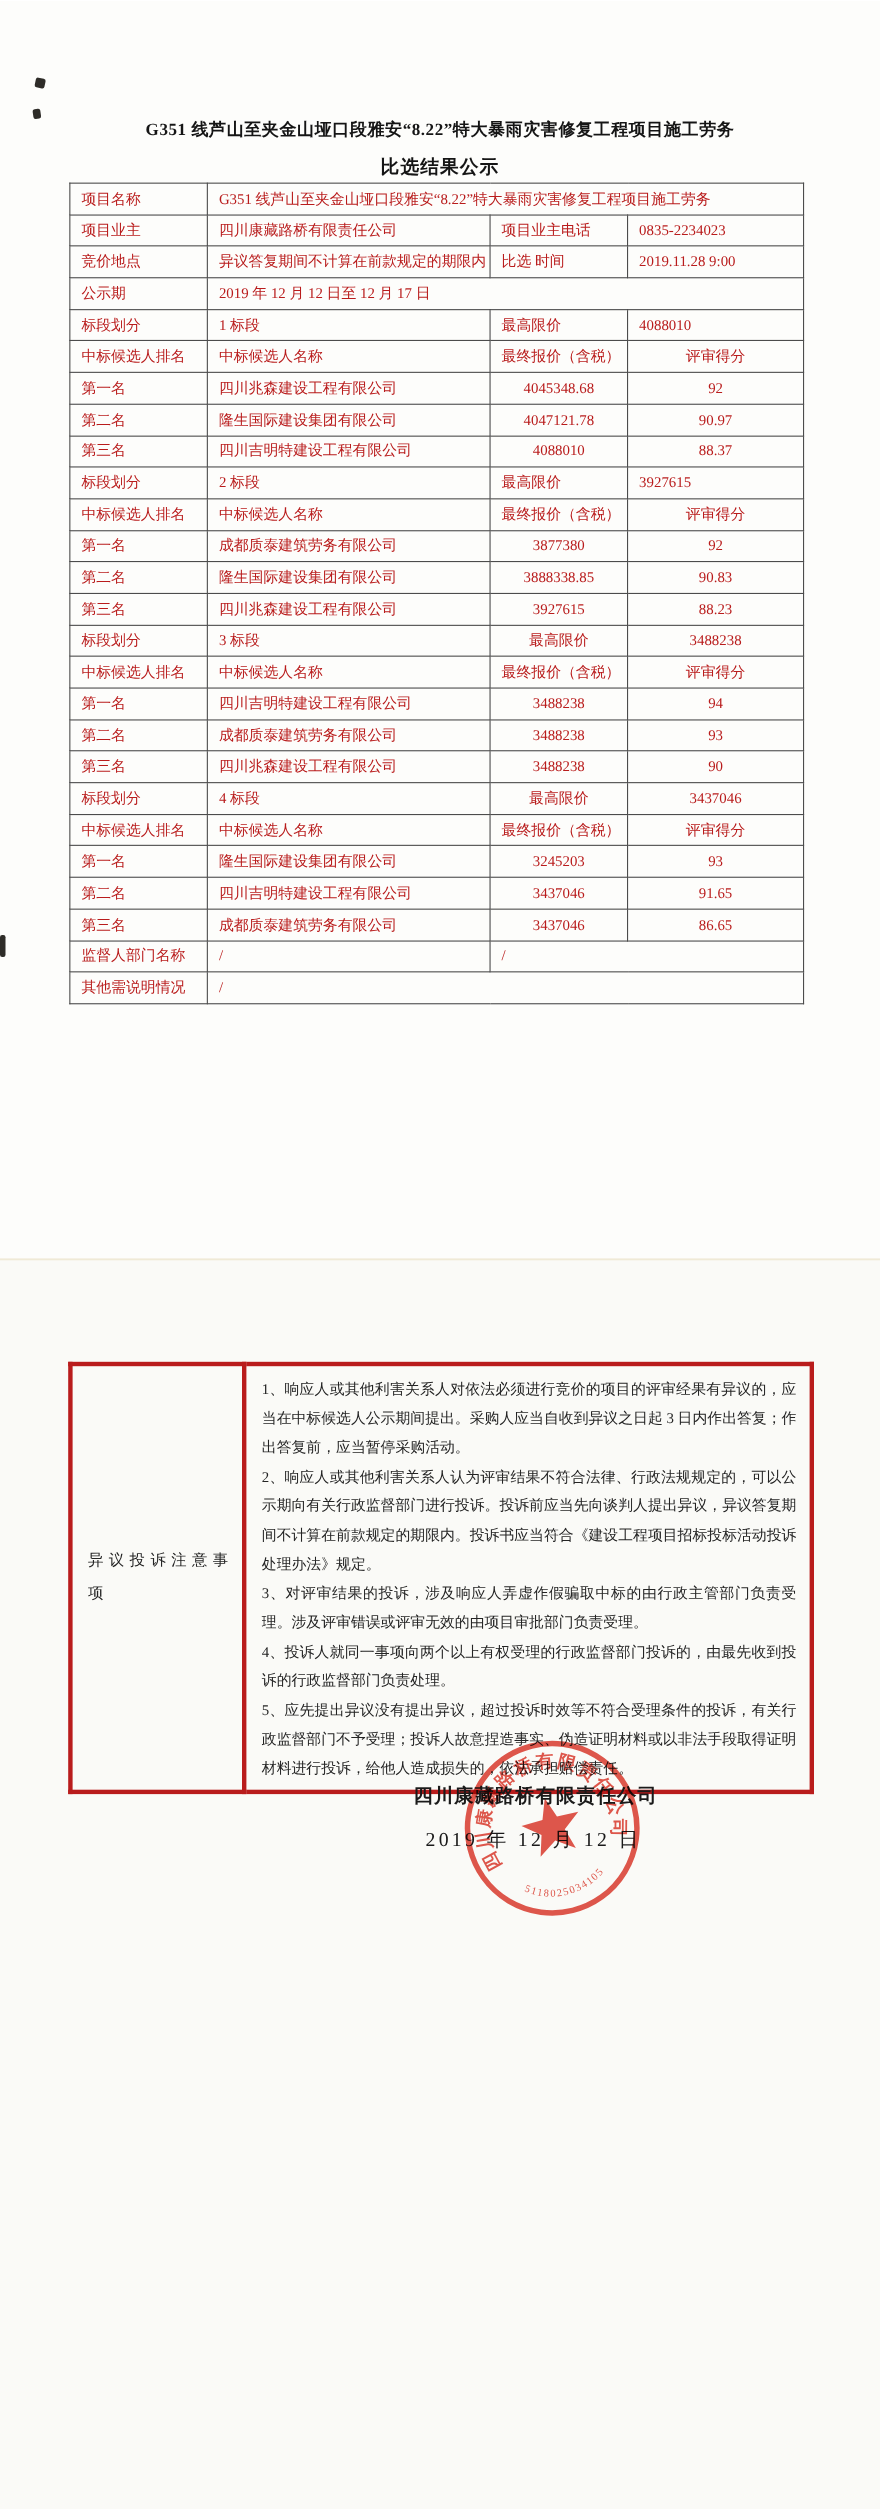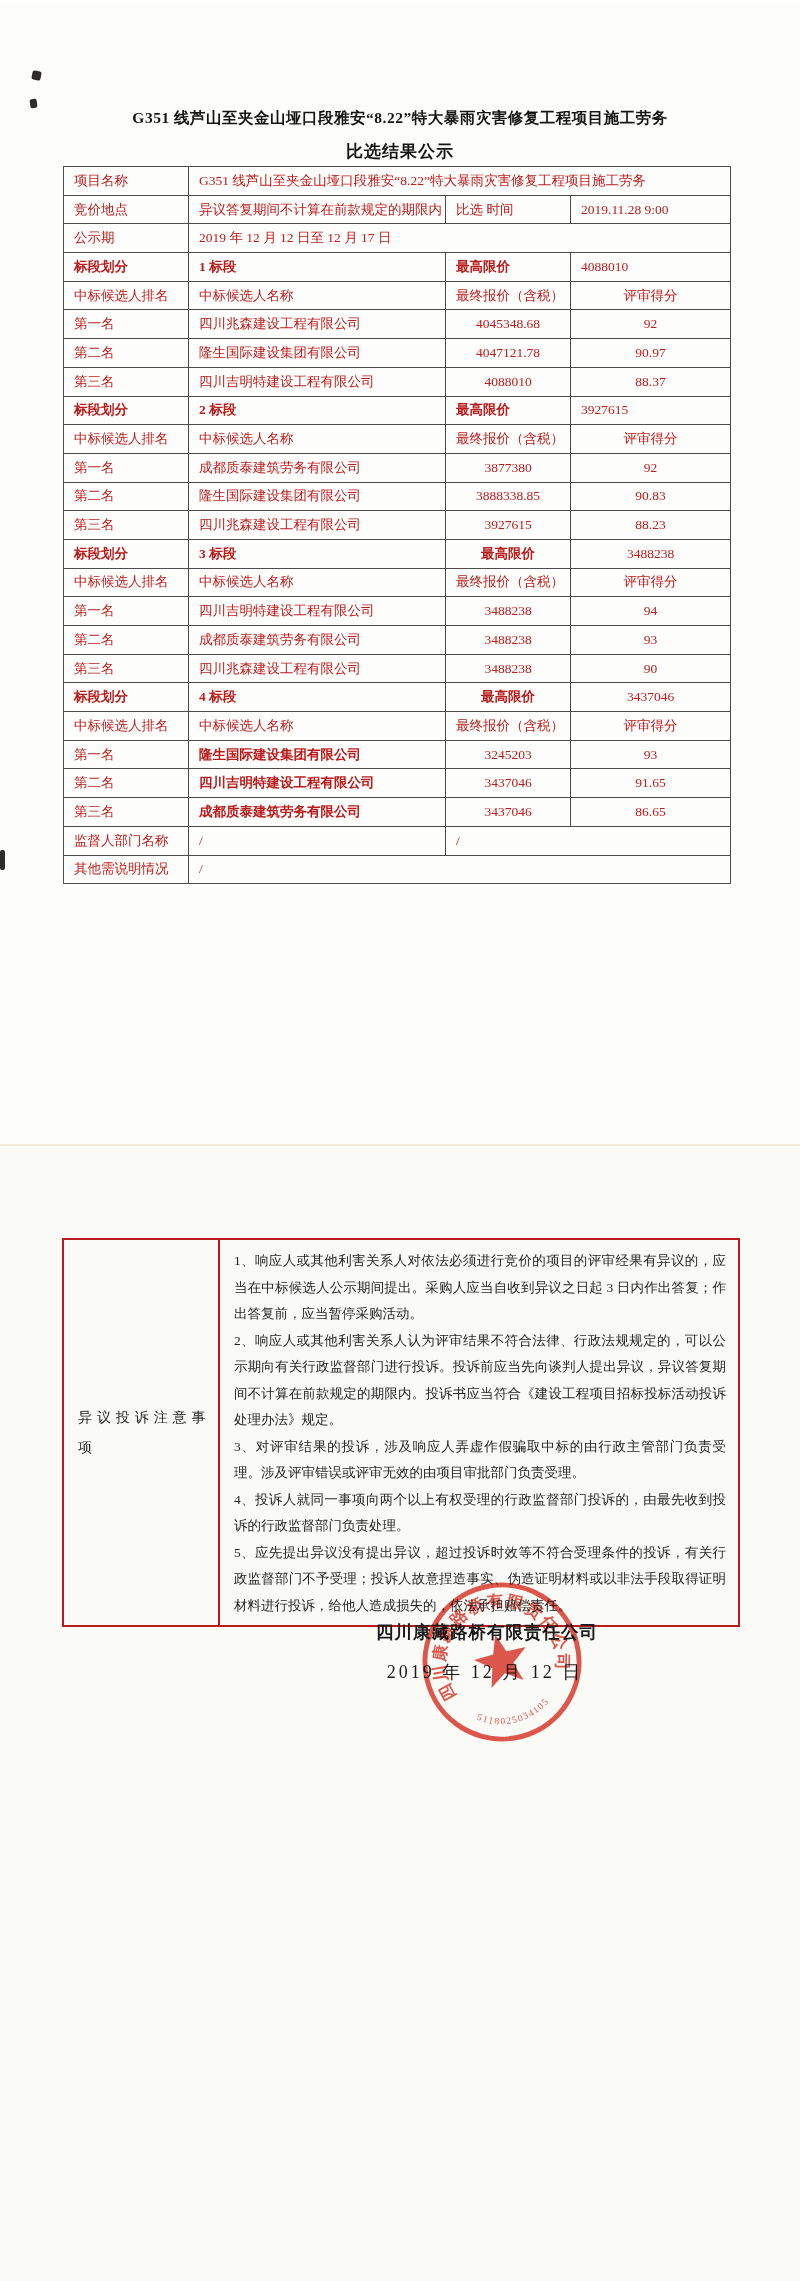--- a/index.html
+++ b/index.html
@@ -22,25 +22,25 @@
   .title-line-1{position:absolute;top:107px;left:0;width:800px;text-align:center;
     font-size:15.5px;font-weight:bold;letter-spacing:.5px;color:#151515;}
   .title-line-2{position:absolute;top:139px;left:0;width:800px;text-align:center;
     font-size:17px;font-weight:bold;letter-spacing:1px;color:#151515;}
 
   table.main{position:absolute;top:165px;left:63px;width:667px;
     border-collapse:collapse;table-layout:fixed;font-size:13.5px;color:#b91c1c;}
   table.main td{border:1px solid #4c4c4c;height:27.7px;padding:0 4px 0 10px;
     overflow:hidden;white-space:nowrap;vertical-align:middle;}
   table.main td.c{text-align:center;padding:0 2px;}
-  .b{font-weight:bold;}
+  .b{font-weight:normal;}
 
   table.notice{position:absolute;top:1238px;left:62px;width:678px;
     border-collapse:collapse;table-layout:fixed;font-size:13.5px;color:#242424;}
-  table.notice td{border:2px solid #b91c1c;vertical-align:middle;}
+  table.notice td{border:4px solid #b91c1c;vertical-align:middle;}
   td.notice-label{width:130px;padding:0 10px 0 14px;font-size:14px;
     letter-spacing:2.5px;line-height:30px;text-align:justify;border-radius:11px;}
   td.notice-body{padding:8px 12px 6px 14px;line-height:26.5px;text-align:justify;}
   td.notice-body p{margin:0;}
 
   .company-sign{position:absolute;top:1620px;left:352px;width:270px;text-align:center;
     font-size:17.5px;font-weight:bold;letter-spacing:1px;color:#1a1a1a;}
   .sign-date{position:absolute;top:1660px;left:370px;width:230px;text-align:center;
     font-size:18px;letter-spacing:3px;color:#1a1a1a;}
 
@@ -64,20 +64,26 @@
         <col style="width:125px">
         <col style="width:257px">
         <col style="width:125px">
         <col style="width:160px">
       </colgroup>
 
     <tbody>
         <tr>
       <td>项目名称</td>
       <td colspan="3">G351 线芦山至夹金山垭口段雅安“8.22”特大暴雨灾害修复工程项目施工劳务</td>
+    </tr>
+    <tr>
+      <td>项目业主</td>
+      <td>四川康藏路桥有限责任公司</td>
+      <td>项目业主电话</td>
+      <td>0835-2234023</td>
     </tr>
     <tr>
       <td>竞价地点</td>
       <td>异议答复期间不计算在前款规定的期限内</td>
       <td>比选 时间</td>
       <td>2019.11.28  9:00</td>
     </tr>
     <tr>
       <td>公示期</td>
       <td colspan="3">2019 年 12 月 12 日至 12 月 17 日</td>

